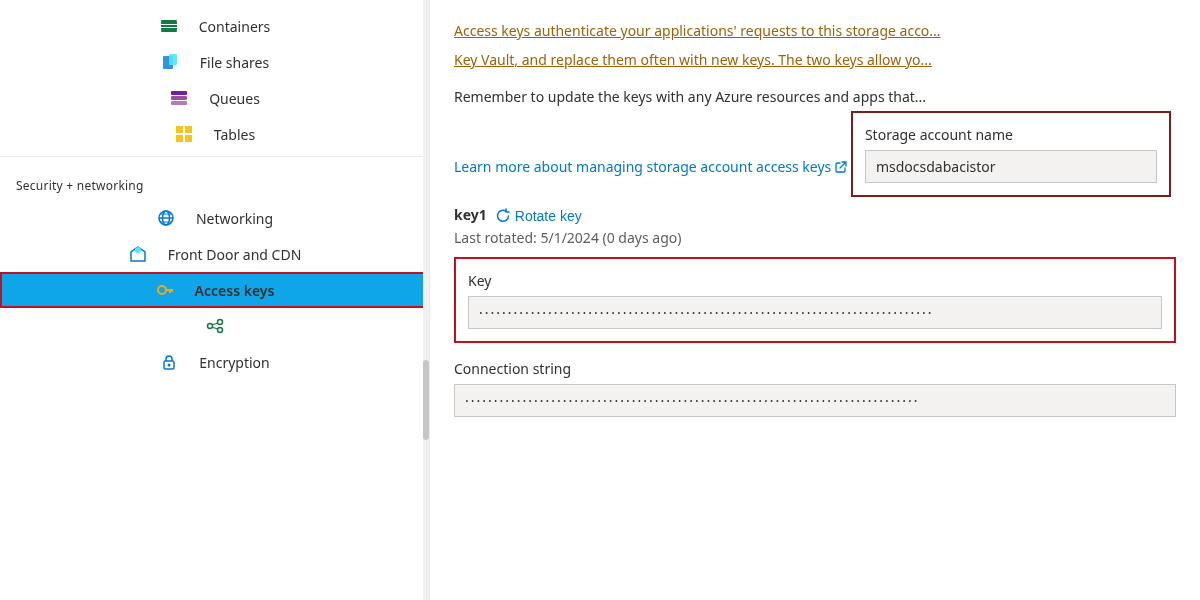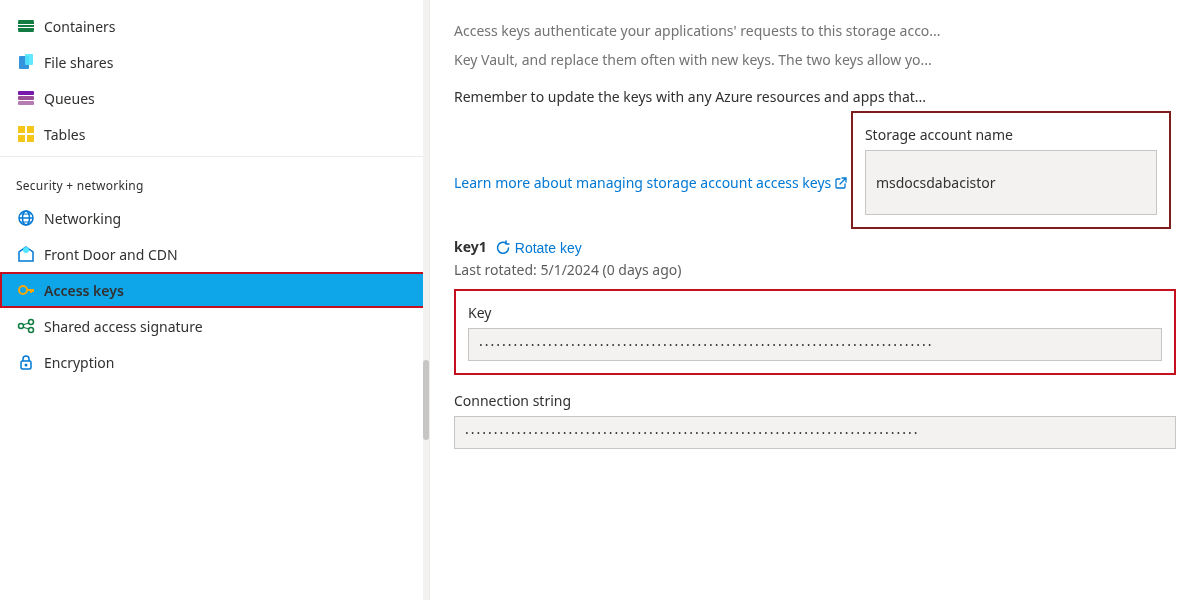--- a/index.html
+++ b/index.html
@@ -31,22 +31,23 @@
       letter-spacing: 0.02em;
     }
 
     .sidebar-item {
       display: flex;
       align-items: center;
       padding: 8px 16px;
       cursor: pointer;
       color: #323130;
       text-decoration: none;
-      gap: 8px;
+      gap: 20px;
       position: relative;
+      justify-content: center;
     }
 
     .sidebar-item.active {
       background: #0ea5e9;
       font-weight: 600;
     }
 
     .sidebar-item.active::before {
       content: '';
       position: absolute;
@@ -95,24 +96,25 @@
     }
 
     
     .main-content {
       flex: 1;
       overflow-y: auto;
       padding: 20px 24px;
     }
 
     .description-text {
-      color: #737373;
+      color: #a16207;
       line-height: 1.5;
       margin-bottom: 8px;
       font-size: 14px;
+      text-decoration: underline;
     }
 
     .remember-text {
       color: #323130;
       line-height: 1.5;
       margin-bottom: 4px;
       font-size: 14px;
     }
 
     .learn-more-link {
@@ -135,21 +137,21 @@
     .field-label {
       font-size: 14px;
       color: #323130;
       margin-bottom: 6px;
       font-weight: 400;
     }
 
     .field-value {
       background: #f3f2f1;
       border: 1px solid #c8c6c4;
-      padding: 22px 10px;
+      padding: 6px 10px;
       font-size: 14px;
       color: #323130;
       min-width: 280px;
     }
 
     .key-header {
       display: flex;
       align-items: flex-end;
       gap: 8px;
       margin-bottom: 4px;
@@ -338,21 +340,20 @@
     <div class="sidebar-item">
       <div class="icon-container">
         <svg width="18" height="18" viewBox="0 0 18 18">
           <circle cx="4" cy="9" r="2.5" fill="none" stroke="#107c41" stroke-width="1.5"></circle>
           <circle cx="14" cy="5" r="2.5" fill="none" stroke="#107c41" stroke-width="1.5"></circle>
           <circle cx="14" cy="13" r="2.5" fill="none" stroke="#107c41" stroke-width="1.5"></circle>
           <line x1="6.2" y1="7.8" x2="12" y2="6" stroke="#107c41" stroke-width="1.2"></line>
           <line x1="6.2" y1="10.2" x2="12" y2="12" stroke="#107c41" stroke-width="1.2"></line>
         </svg>
       </div>
-      <span>Shared access signature</span>
     </div>
 
     <div class="sidebar-item">
       <div class="icon-container">
         <svg width="18" height="18" viewBox="0 0 18 18">
           <rect x="4" y="8" width="10" height="8" rx="1.5" fill="none" stroke="#0078d4" stroke-width="1.5"></rect>
           <path d="M6 8 V6 A3 3 0 0 1 12 6 V8" fill="none" stroke="#0078d4" stroke-width="1.5"></path>
           <circle cx="9" cy="12" r="1.5" fill="#0078d4"></circle>
         </svg>
       </div>

